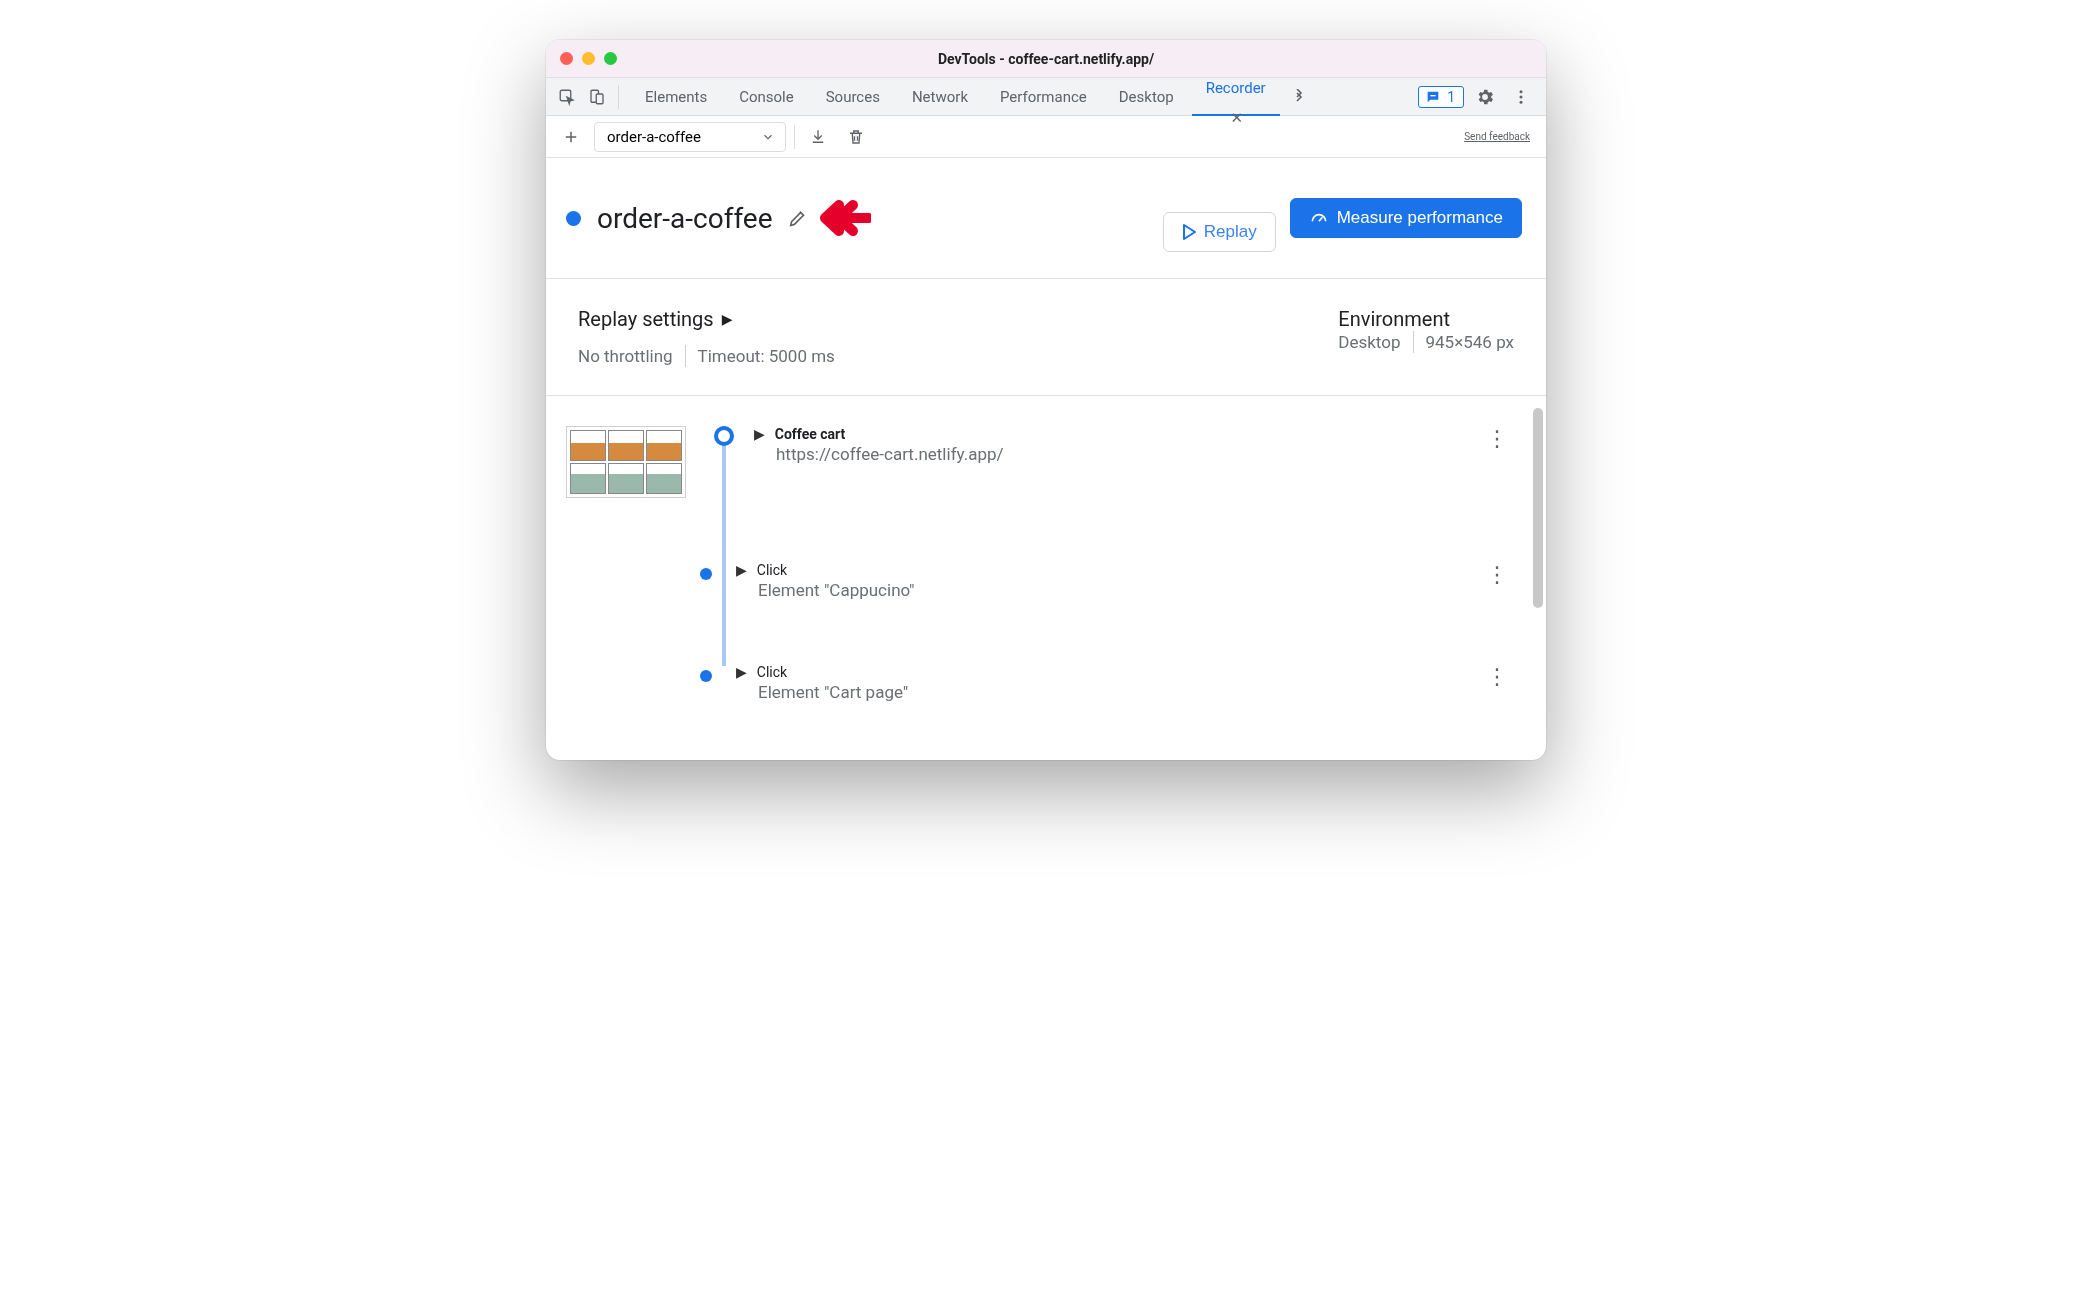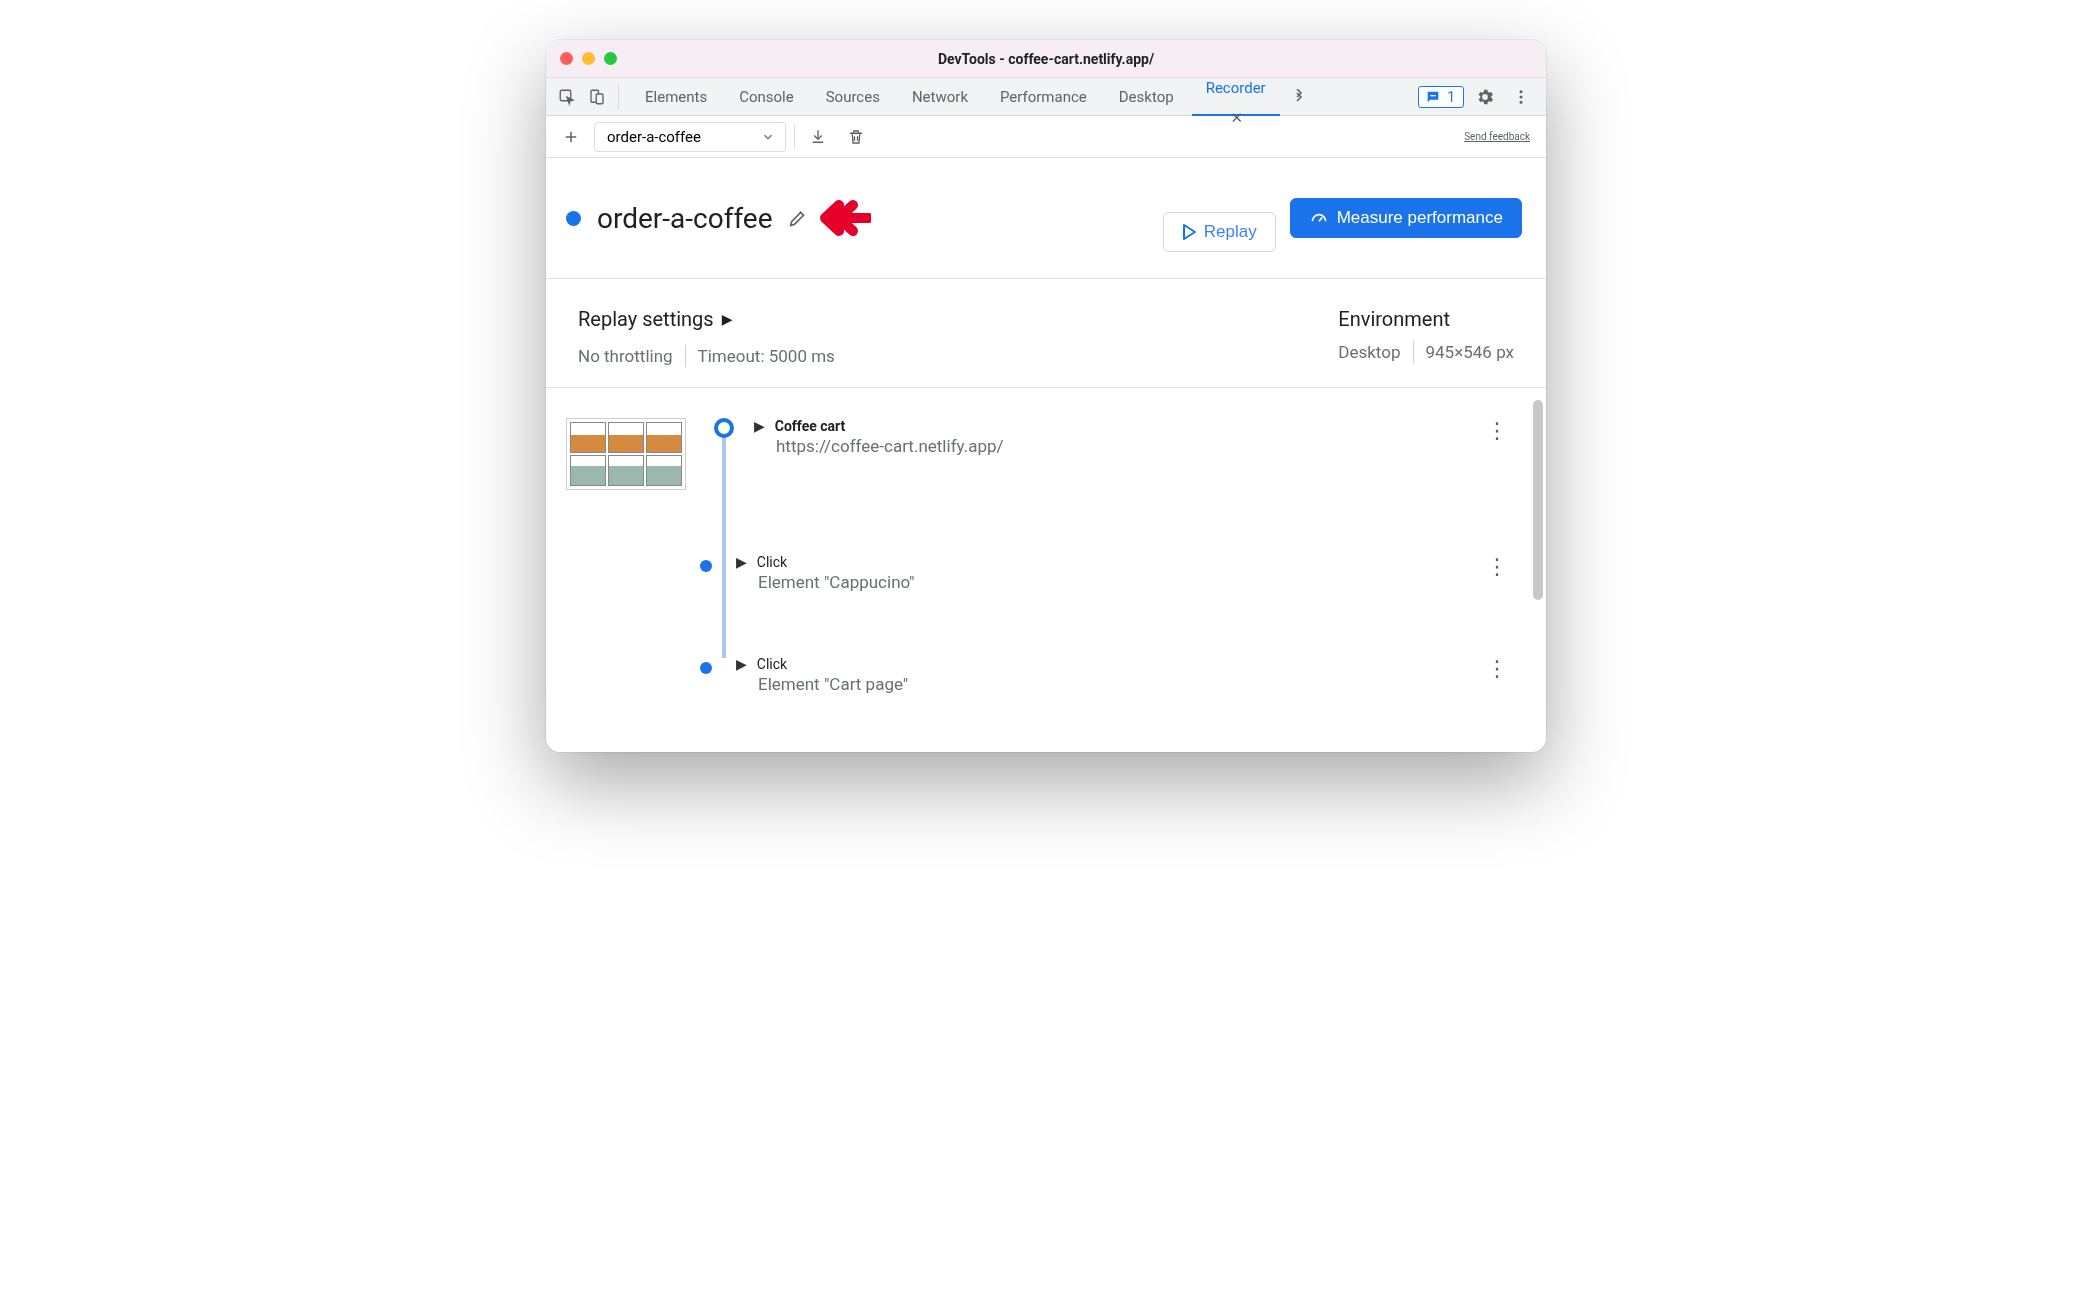--- a/index.html
+++ b/index.html
@@ -146,30 +146,30 @@
     background: #fff; border: 1px solid #d2d5d8; color: #3b82f6; margin-top: 28px;
   }
   .btn-primary {
     background: #1a73e8; border: 1px solid #1a73e8; color: #fff;
     margin-left: 14px;
   }
 
   
   .settings-row {
     display: flex; align-items: flex-start;
-    padding: 28px 32px 20px 32px;
+    padding: 28px 32px 28px 32px;
     border-bottom: 1px solid #e0e0e0;
   }
   .settings-col { flex: 1; }
   .settings-title {
     font-size: 20px; color: #202124; display: flex; align-items: center; gap: 8px;
     cursor: pointer; margin-bottom: 14px;
   }
   .settings-title .tri-right { font-size: 14px; }
-  .env-title { font-size: 20px; color: #202124; margin-bottom: 10px; }
+  .env-title { font-size: 20px; color: #202124; margin-bottom: 0; }
   .meta-line {
     display: flex; align-items: center; gap: 12px;
     color: #6a6f74; font-size: 17px;
   }
   .meta-line .sep { width: 1px; height: 22px; background: #d0d0d0; }
 
   
   .steps-area {
     position: relative;
     padding: 24px 20px 40px 20px;

